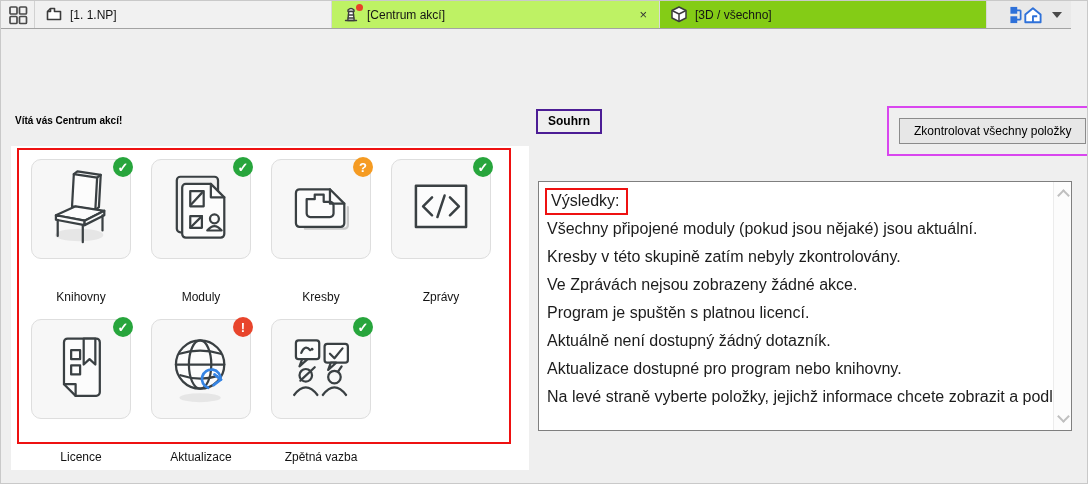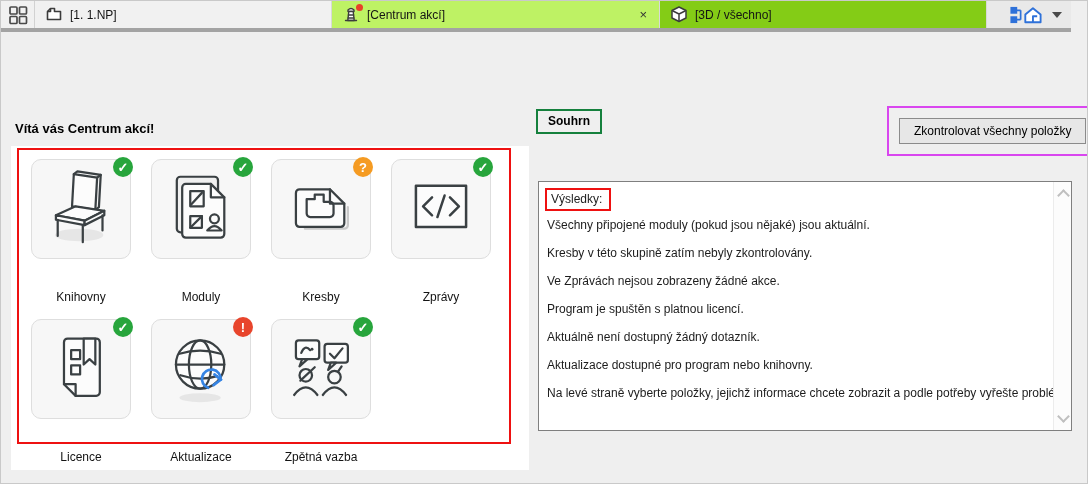--- a/index.html
+++ b/index.html
@@ -1,63 +1,63 @@
 <!DOCTYPE html>
 <html><head>
 <meta charset="utf-8">
 <style>
   html,body{margin:0;padding:0;background:#fff;}
   #app{position:relative;width:1088px;height:484px;background:#efefef;border:1px solid #c9c9c9;
        box-sizing:border-box;font-family:"Liberation Sans",sans-serif;color:#141414;overflow:hidden;}
 
   
   .tabbar{position:absolute;top:0;left:0;right:16px;height:27px;background:#f1f1f1;
-          border-bottom:4px solid #a3a3a3;display:flex;align-items:stretch;}
+          border-bottom:1px solid #a3a3a3;display:flex;align-items:stretch;}
   .tab-overview{width:33px;display:flex;align-items:center;justify-content:center;
                 border-right:1px solid #d2d2d2;}
   .tab{display:flex;align-items:center;gap:6px;padding:0 9px;font-size:12px;
        border-right:1px solid #d8d8d8;white-space:nowrap;box-sizing:border-box;}
   .tab-floor{width:297px;}
   .tab-active{width:328px;background:#bef264;}
   .tab-3d{width:327px;background:#84cc16;}
   .tab-rest{flex:1;background:#e9e9e9;display:flex;align-items:center;justify-content:flex-end;
             gap:5px;padding-right:9px;}
   .tab-close{margin-left:auto;font-size:13px;color:#333;padding:0 3px;cursor:default;}
   .tab-icon{position:relative;width:20px;height:20px;flex:0 0 auto;}
   .tab-icon svg{width:100%;height:100%;display:block;}
   .notif-dot{position:absolute;top:-1px;right:-2px;width:7px;height:7px;border-radius:50%;}
   .dd-arrow{width:0;height:0;border-left:5px solid transparent;border-right:5px solid transparent;
             border-top:6px solid #4a4a4a;margin-left:3px;}
 
   
-  .welcome{position:absolute;left:14px;top:120px;font-size:13px;font-weight:bold;color:#000;}
+  .welcome{position:absolute;left:14px;top:114px;font-size:10px;font-weight:bold;color:#000;}
   .left-panel{position:absolute;left:10px;top:145px;width:518px;height:324px;background:#fff;}
   .tiles-box{position:absolute;left:6px;top:2px;width:494px;height:296px;box-sizing:border-box;
              border:2px solid #ee1111;padding:9px 0 0 12px;}
   .tile-row{display:flex;gap:20px;}
   .tile-cell{width:100px;}
   .tile{position:relative;width:100px;height:100px;background:#f7f7f7;border:1px solid #dedede;
         border-radius:10px;box-sizing:border-box;display:flex;align-items:center;justify-content:center;}
   .tile svg.art{width:86px;height:86px;}
   .badge{position:absolute;top:-3px;right:-3px;width:20px;height:20px;border-radius:50%;
          color:#fff;font-size:13px;font-weight:bold;display:flex;align-items:center;
          justify-content:center;line-height:1;}
   .tlabel{text-align:center;font-size:12px;color:#141414;margin-top:31px;margin-bottom:15px;
           line-height:14px;white-space:nowrap;}
 
   
-  .summary-label{position:absolute;left:535px;top:108px;border:2px solid #15803d;
+  .summary-label{position:absolute;left:535px;top:108px;border:2px solid #4c1d95;
                  padding:3px 10px 4px 10px;font-size:12px;font-weight:bold;color:#000;}
   .check-wrap{position:absolute;left:886px;top:105px;border:2px solid #d946ef;padding:10px;}
   .check-btn{display:block;background:#e7e7e7;border:1px solid #8b8b8b;font-family:"Liberation Sans",sans-serif;
              font-size:12px;color:#000;padding:5px 14px 5px 14px;white-space:nowrap;}
   .results-panel{position:absolute;left:537px;top:180px;width:534px;height:250px;background:#fff;
                  border:1px solid #7f7f7f;box-sizing:border-box;}
   .results-content{position:absolute;left:0;top:0;bottom:0;right:17px;padding:6px 4px 2px 8px;
-                   font-size:12px;color:#1c1c1c;overflow:hidden;}
+                   font-size:16px;color:#1c1c1c;overflow:hidden;}
   .results-title{display:inline-block;border:2px solid #ee1111;padding:2px 7px 3px 4px;margin-left:-2px;}
   .result-line{line-height:28px;white-space:nowrap;}
   .scrollbar{position:absolute;top:0;right:0;bottom:0;width:17px;background:#fcfcfc;
              border-left:1px solid #ececec;}
   .chev{position:absolute;left:5px;width:7px;height:7px;border-left:2px solid #bfbfbf;
         border-top:2px solid #bfbfbf;}
   .chev-up{top:9px;transform:rotate(45deg);}
   .chev-down{bottom:9px;transform:rotate(225deg);}
 </style>
 </head>

